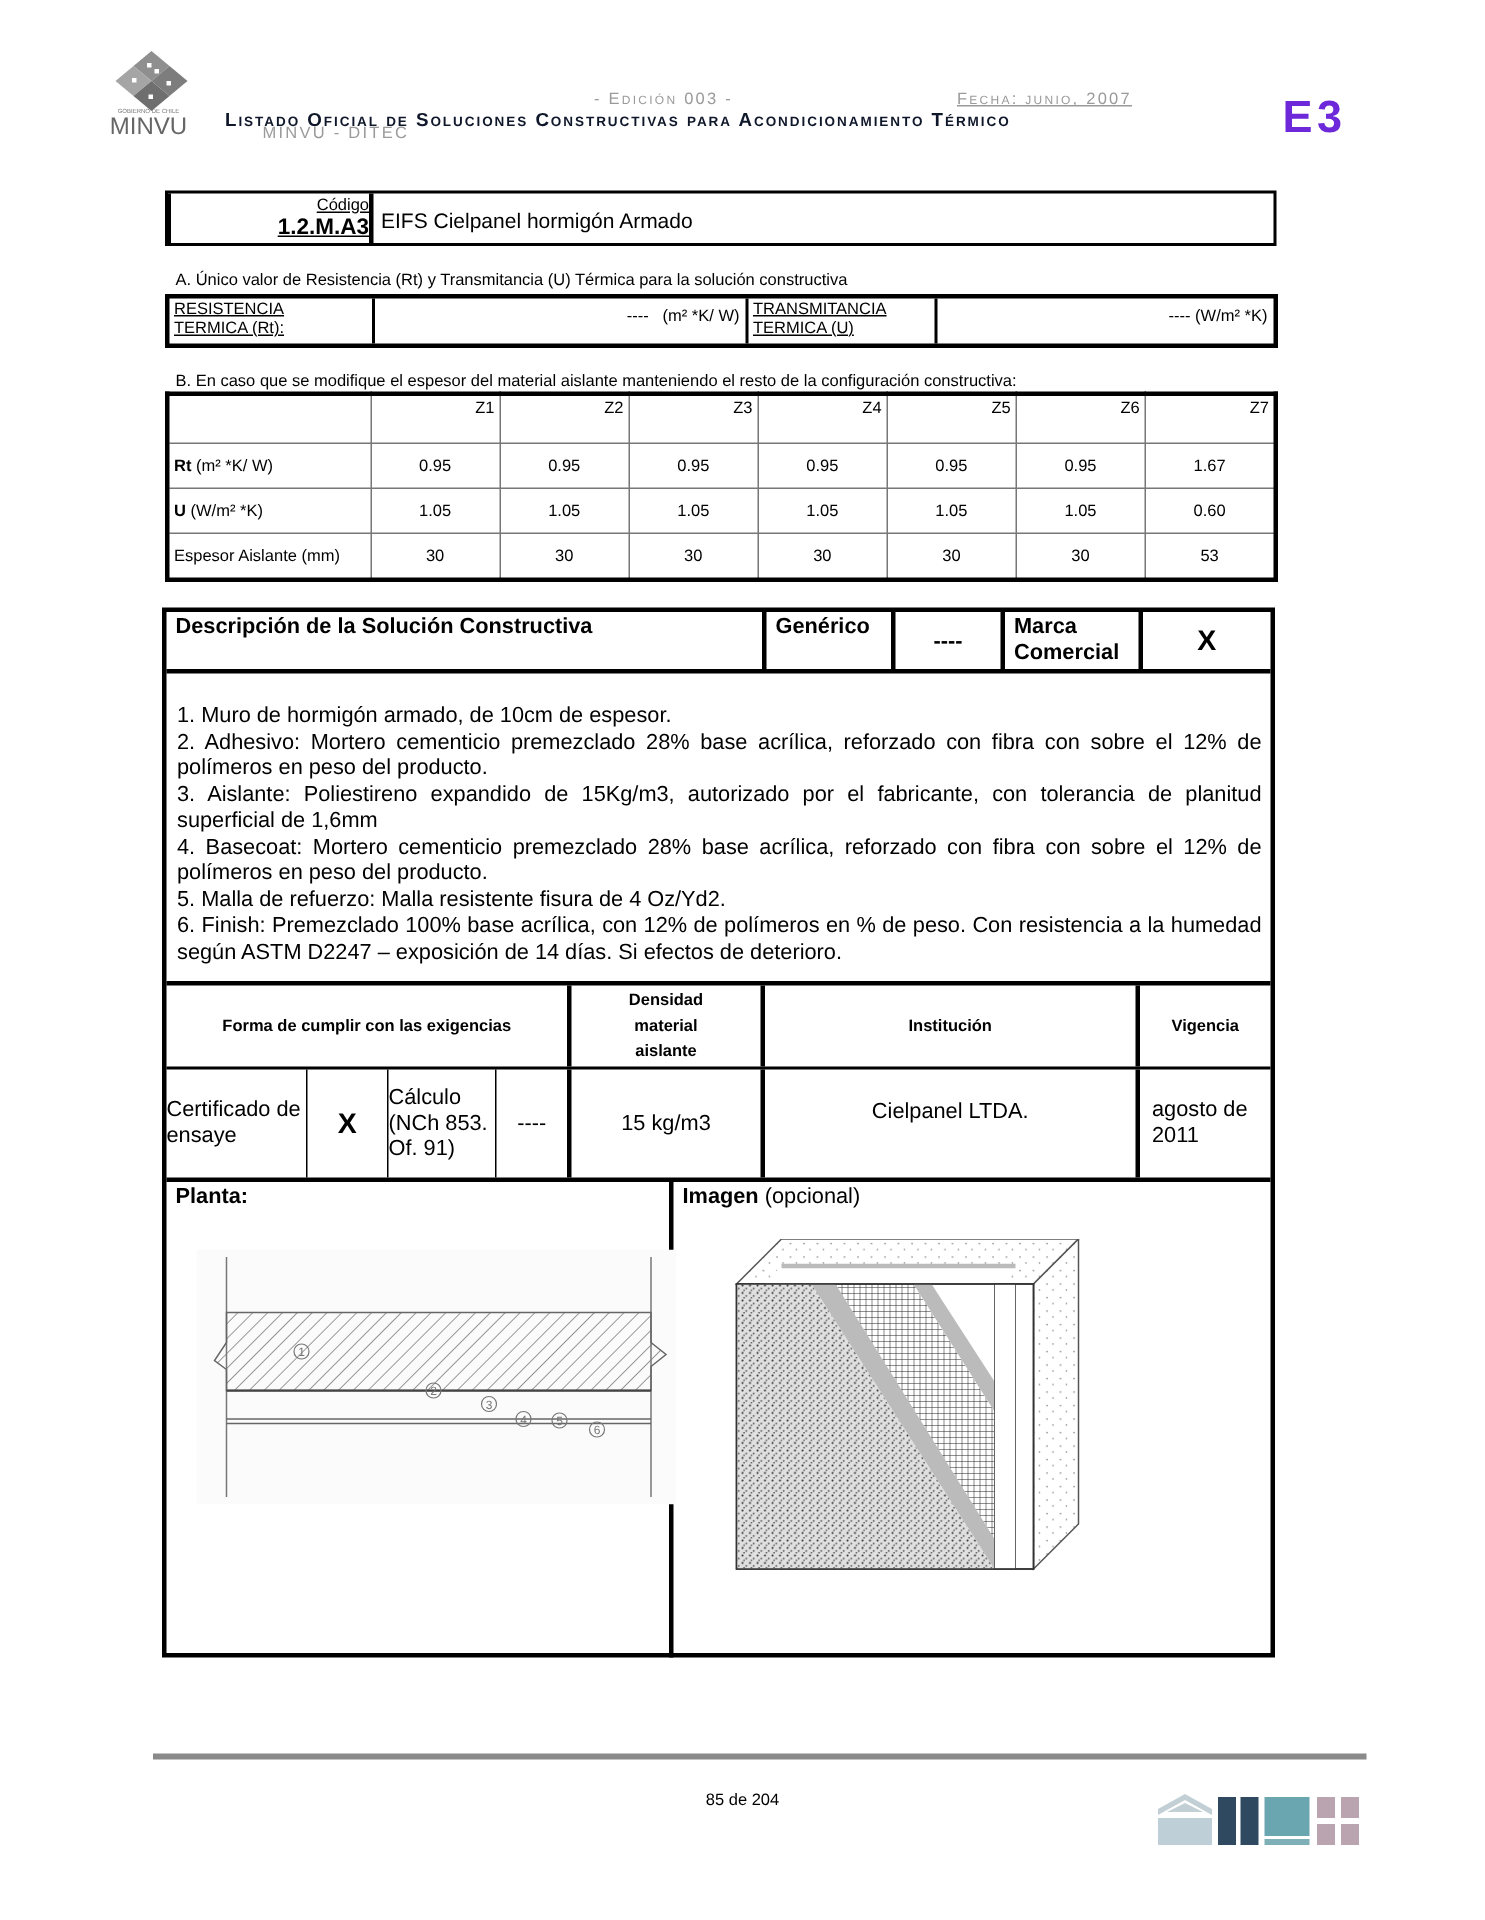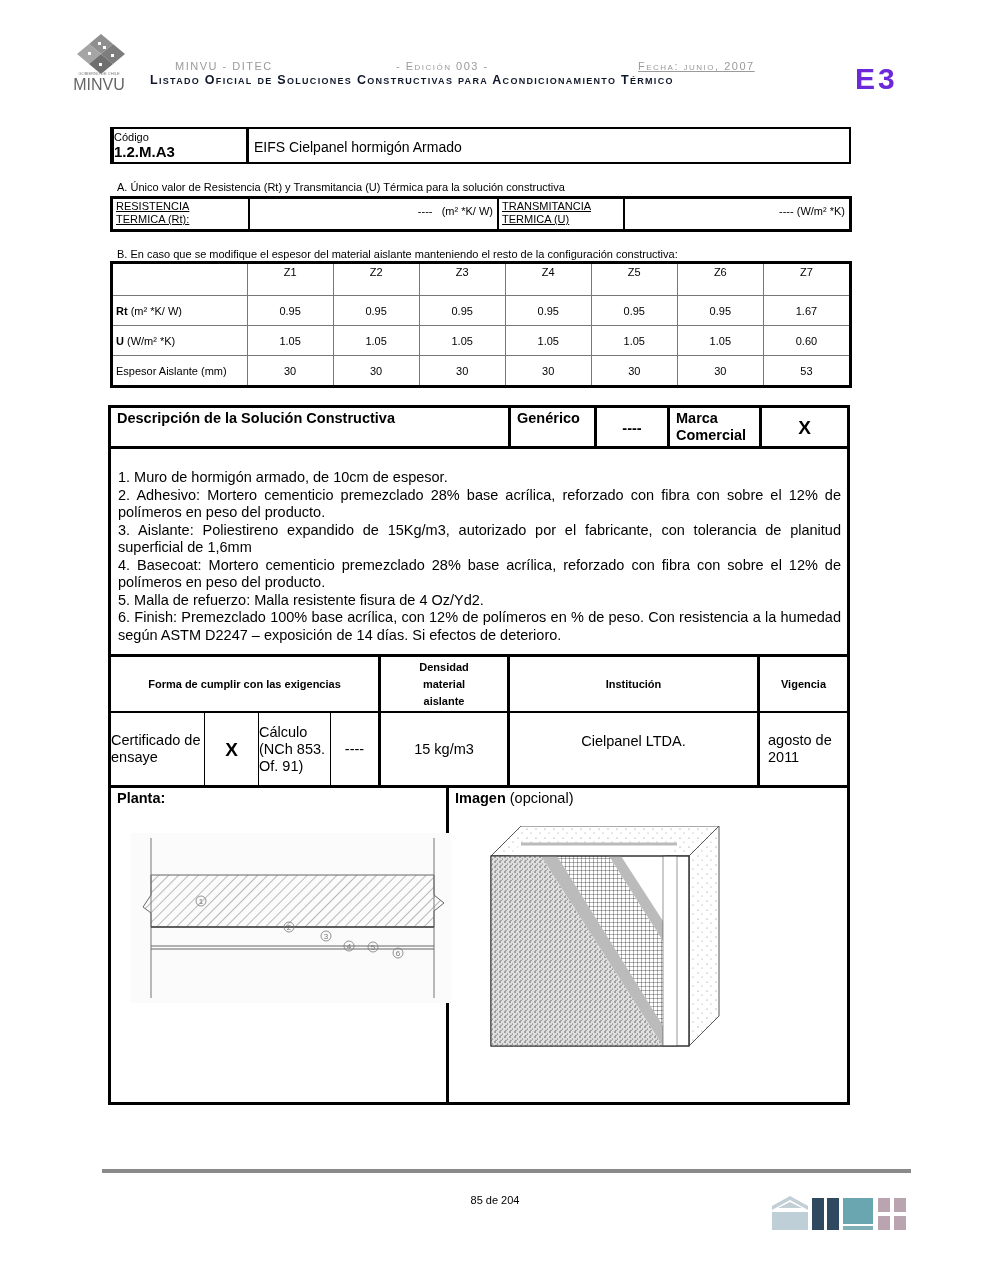--- a/index.html
+++ b/index.html
@@ -11,38 +11,38 @@
   .logo-text { left: 66px; top: 76px; width: 66px; text-align: center; font-size: 16px; color: #666; letter-spacing: 0px; font-family: "Liberation Sans", sans-serif; }
   .logo-sub { left: 64px; top: 71px; width: 70px; text-align: center; font-size: 4px; color: #777; }
   .hdr-line1 { top: 60px; font-size: 11px; color: #9a9a9a; letter-spacing: 1.5px; font-variant: small-caps; }
   .hdr-title { left: 150px; top: 73px; font-size: 12.5px; color: #0f172a; font-weight: bold; letter-spacing: 1.3px; font-variant: small-caps; white-space: nowrap; }
   .e3 { left: 855px; top: 62px; font-size: 30px; color: #6d28d9; font-weight: bold; letter-spacing: 3px; }
 
   
   table { border-collapse: collapse; }
 
   .codigo-box { left: 110px; top: 127px; width: 741px; height: 37px; border: 2px solid #000; box-sizing: border-box; display: flex; }
-  .codigo-left { width: 137px; border-right: 3px solid #000; box-sizing: border-box; text-align: left; border-left: 2px solid #000; }
+  .codigo-left { width: 137px; border-right: 3px solid #000; box-sizing: border-box; text-align: right; border-left: 2px solid #000; text-decoration: underline; }
   .codigo-label { font-size: 11px; margin-top: 2px; display: block; }
   .codigo-value { font-size: 15px; font-weight: bold; display: block; margin-top: 0px; }
   .codigo-name { font-size: 14px; padding: 10px 0 0 5px; }
 
   .sec-label { font-size: 11px; white-space: nowrap; }
 
   .rt-box { left: 110px; top: 196px; width: 742px; height: 36px; border: 3px solid #000; box-sizing: border-box; display: flex; font-size: 11px; }
   .rt-box > div { box-sizing: border-box; position: relative; text-decoration: underline; }
   .rt-c1 { width: 137px; border-right: 2px solid #000; padding: 1px 3px; line-height: 13px; }
   .rt-c2 { width: 249px; border-right: 2px solid #000; }
   .rt-c3 { width: 126px; border-right: 2px solid #000; padding: 1px 3px; line-height: 13px; }
   .rt-c4 { flex: 1; }
   .unit-r { position: absolute; right: 4px; bottom: 12px; white-space: nowrap; }
 
   .ztable { left: 110px; top: 261px; width: 742px; border: 3px solid #000; box-sizing: border-box; font-size: 11px; }
   .ztable td { border: 1px solid #777; padding: 0 3px; height: 29px; text-align: center; }
-  .ztable tr:first-child td { vertical-align: top; text-align: center; padding-top: 2px; }
+  .ztable tr:first-child td { vertical-align: top; text-align: right; padding-top: 2px; }
   .ztable td.rowh { text-align: left; width: 129px; }
   .ztable td.zc { width: 80px; }
 
   
   .desc { left: 108px; top: 405px; width: 742px; height: 700px; border: 3px solid #000; box-sizing: border-box; }
   .desc-head { display: flex; height: 38px; border-bottom: 3px solid #000; font-size: 14.5px; font-weight: bold; }
   .desc-head > div { box-sizing: border-box; border-right: 3px solid #000; padding: 2px 6px; }
   .desc-head > div:last-child { border-right: none; }
   .dh1 { width: 400px; }
   .dh2 { width: 86px; }
@@ -95,21 +95,21 @@
         <rect x="35" y="16" width="3" height="3"></rect>
       <rect x="20" y="22" width="3" height="3"></rect>
         <rect x="43" y="24" width="3" height="3"></rect>
       <rect x="31" y="33" width="3" height="3"></rect>
     </g>
   </svg>
 </div>
 <div class="abs logo-sub">GOBIERNO DE CHILE</div>
 <div class="abs logo-text">MINVU</div>
 
-<div class="abs hdr-line1" style="left:175px;">MINVU - DITEC</div>
+<div class="abs hdr-line1" style="left:175px;margin-top:23px;">MINVU - DITEC</div>
 <div class="abs hdr-line1" style="left:396px;">- Edición 003 -</div>
 <div class="abs hdr-line1" style="left:638px;text-decoration:underline;">Fecha: junio, 2007</div>
 <div class="abs hdr-title">Listado Oficial de Soluciones Constructivas para Acondicionamiento Térmico</div>
 <div class="abs e3">E3</div>
 
 <div class="abs codigo-box">
   <div class="codigo-left">
     <span class="codigo-label">Código</span>
     <span class="codigo-value">1.2.M.A3</span>
   </div>

